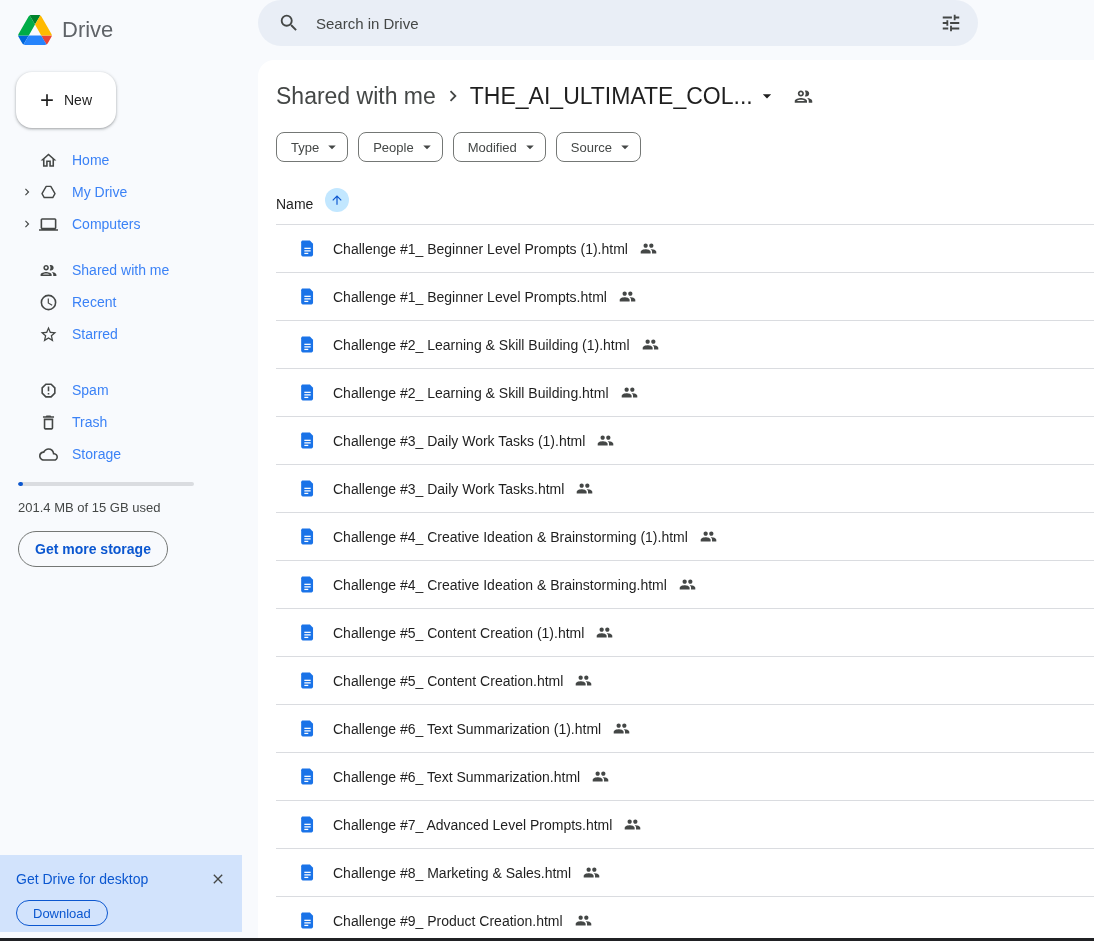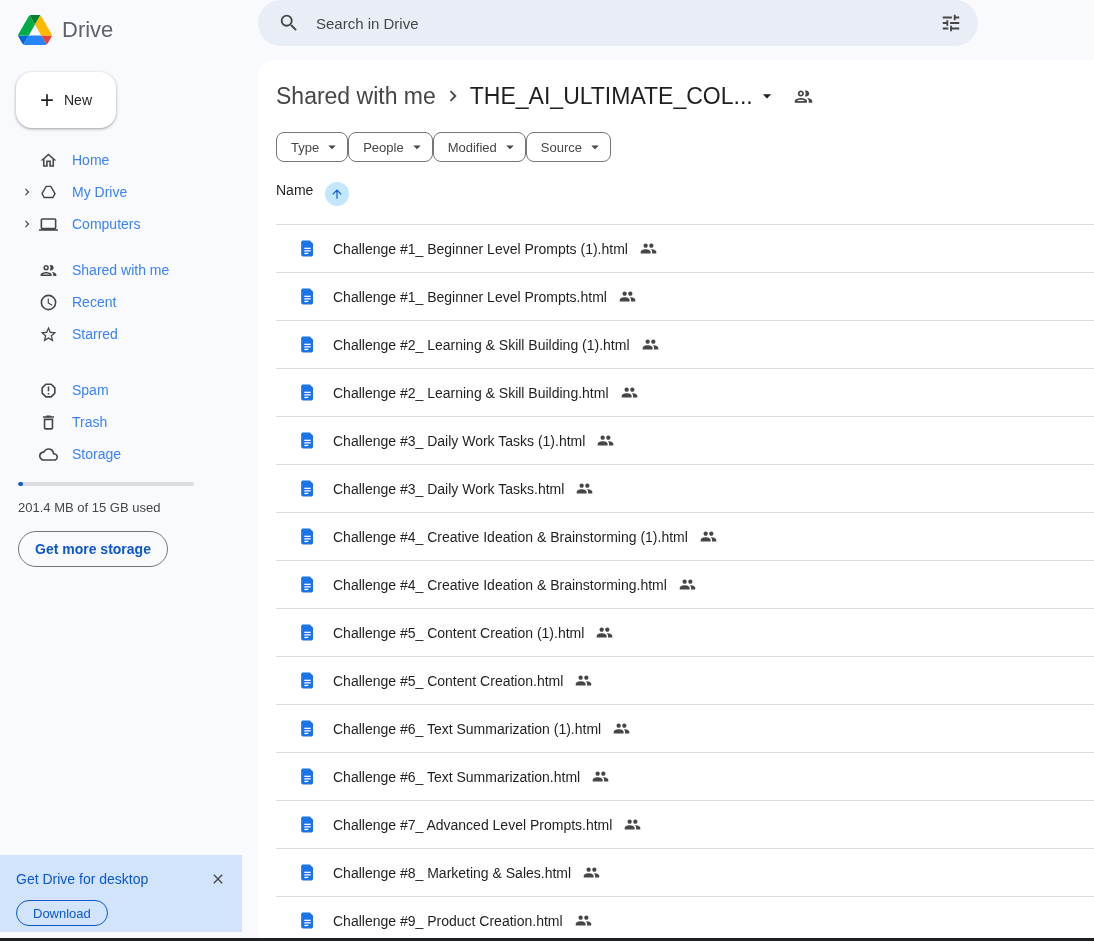--- a/index.html
+++ b/index.html
@@ -89,28 +89,28 @@
     background: #fff; border-top-left-radius: 16px; overflow: hidden;
     padding: 14px 0 0 18px;
   }
   .breadcrumb { display: flex; align-items: center; height: 44px; font-size: 23px; }
   .breadcrumb .crumb-root { color: #444746; cursor: pointer; }
   .breadcrumb .crumb-sep { display: flex; align-items: center; margin: 0 6px; }
   .breadcrumb .crumb-current { color: #1f1f1f; }
   .breadcrumb .crumb-caret { border: none; background: transparent; cursor: pointer; display: flex; align-items: center; padding: 2px; margin-left: 2px; }
   .breadcrumb .crumb-people { border: none; background: transparent; cursor: pointer; display: flex; align-items: center; margin-left: 14px; }
 
-  .filter-row { display: flex; margin-top: 14px; align-items: center; }
+  .filter-row { display: flex; gap: 10px; margin-top: 14px; align-items: center; }
   .chip {
     height: 30px; border: 1px solid #747775; border-radius: 8px; background: #fff;
     display: flex; align-items: center; gap: 4px; padding: 0 6px 0 14px;
     font-family: inherit; font-size: 13px; color: #444746; cursor: pointer;
   }
 
-  .name-header { display: flex; align-items: flex-start; gap: 12px; margin-top: 20px; height: 30px; cursor: pointer; width: fit-content; }
+  .name-header { display: flex; align-items: flex-end; gap: 12px; margin-top: 20px; height: 30px; cursor: pointer; width: fit-content; }
   .name-header .name-label { font-size: 14px; font-weight: 500; color: #1f1f1f; }
   .sort-badge {
     width: 24px; height: 24px; border-radius: 50%; background: #c2e7ff;
     display: flex; align-items: center; justify-content: center;
   }
 
   .file-list { margin-top: 12px; }
   .file-row {
     height: 48px; display: flex; align-items: center; padding-left: 22px;
     border-top: 1px solid #dadce0; cursor: pointer; text-align: center;

